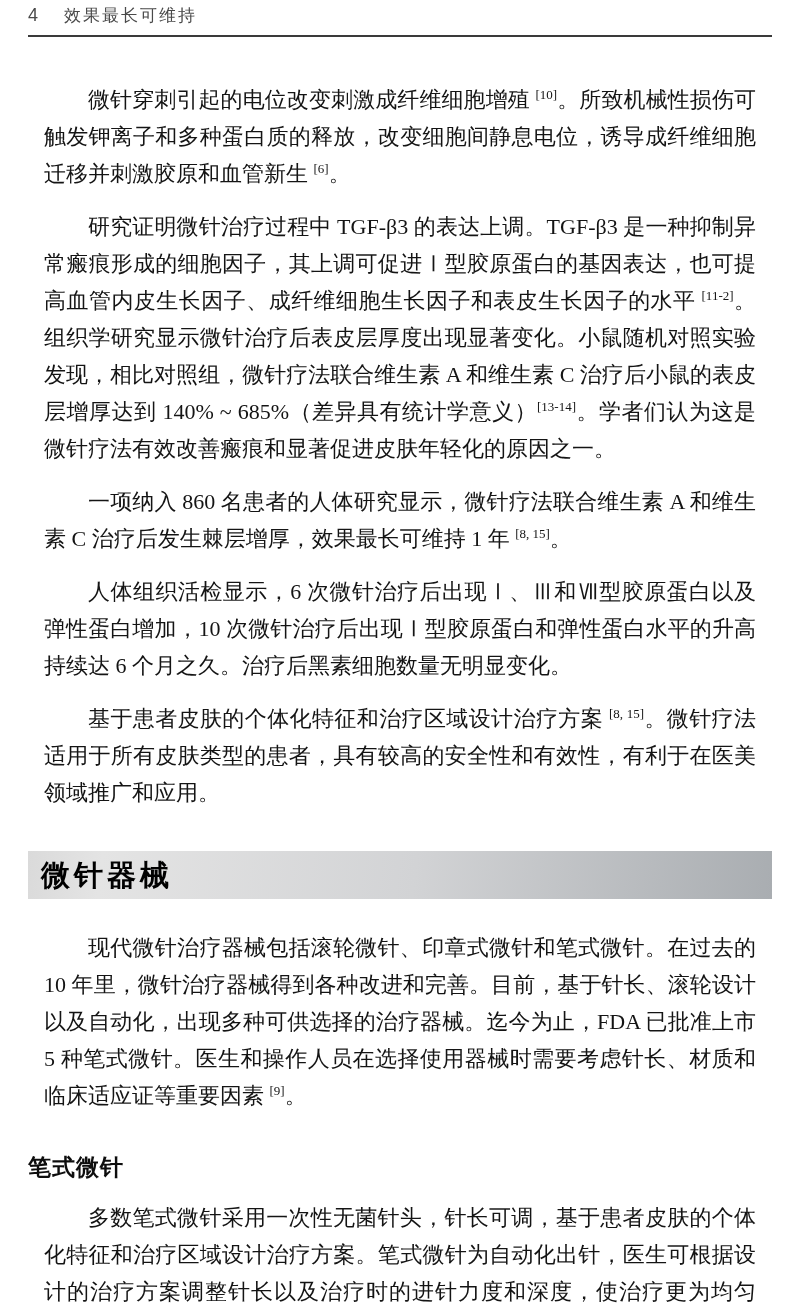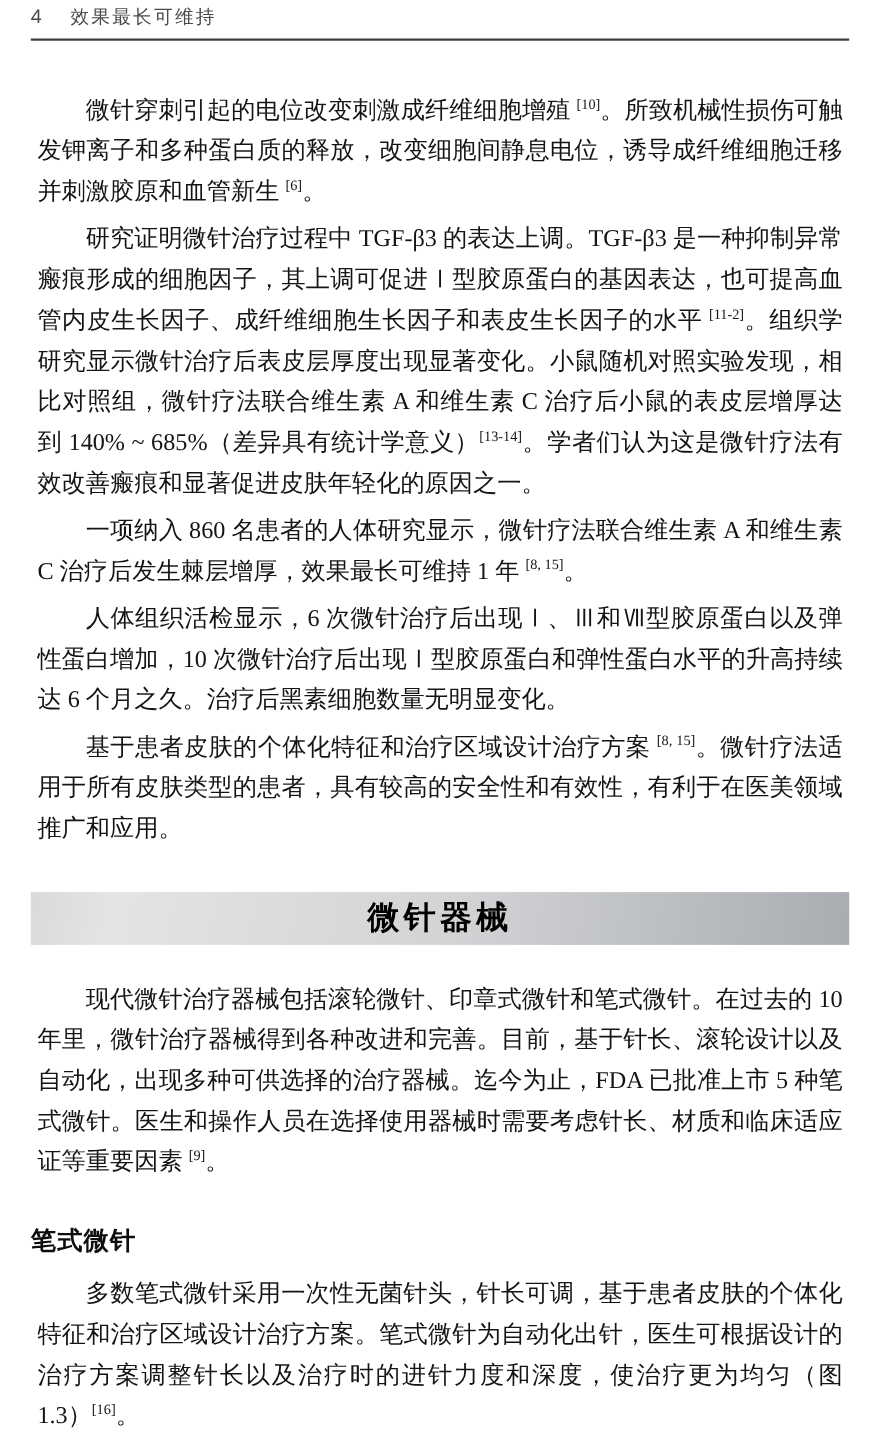--- a/index.html
+++ b/index.html
@@ -34,47 +34,47 @@
     margin: 2px 0 0 0;
   }
 
   
   .content {
     margin-top: 44px;
     font-size: 22px;
     line-height: 37px;
     text-align: justify;
   }
-  .para { margin: 6px; text-indent: 2em; }
+  .para { margin: 16px; text-indent: 2em; }
   .para sup {
     font-size: 13px;
     line-height: 0;
     vertical-align: super;
     letter-spacing: 0;
   }
 
   
   .section-bar {
     box-sizing: border-box;
     margin: 40px 0 30px 0;
     height: 48px;
     display: flex;
     align-items: center;
+    padding-left: 13px;
     background: linear-gradient(97deg,
       var(--bar-gradient-left, #dadada) 0%,
       #e4e4e4 10%,
       #d2d3d5 52%,
       var(--bar-gradient-right, #a9adb1) 100%);
     font-family: "Liberation Sans", sans-serif;
     font-size: 29px;
     font-weight: bold;
     color: #000000;
     letter-spacing: 4px;
     text-indent: 0;
-    justify-content: center;
   }
 
   
   .subsection {
     margin: 39px 0 14px 0;
     font-family: "Liberation Serif", serif;
     font-size: 23px;
     font-weight: bold;
     line-height: 30px;
     letter-spacing: 1px;

